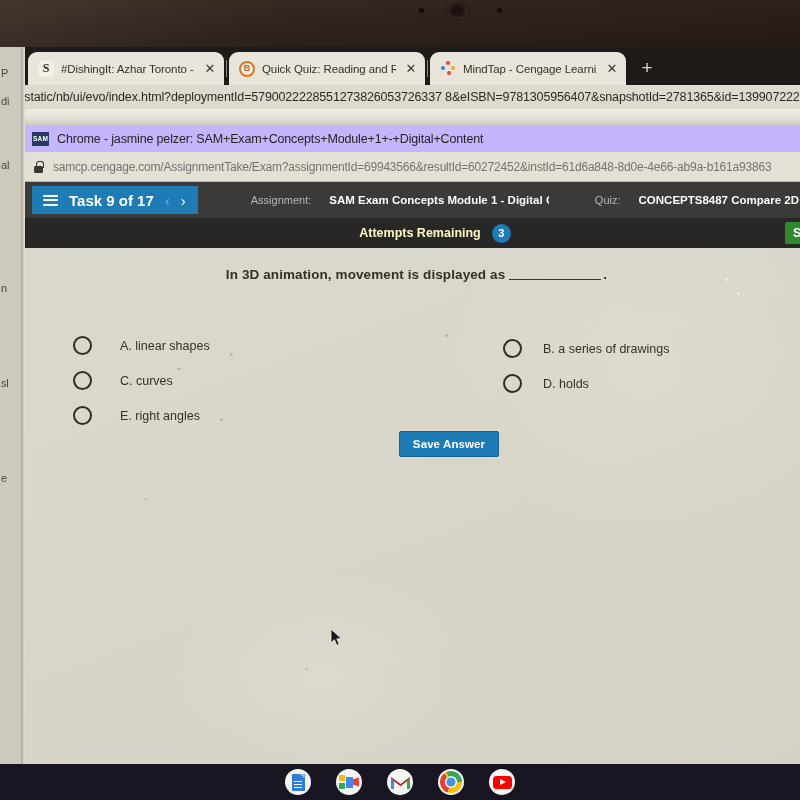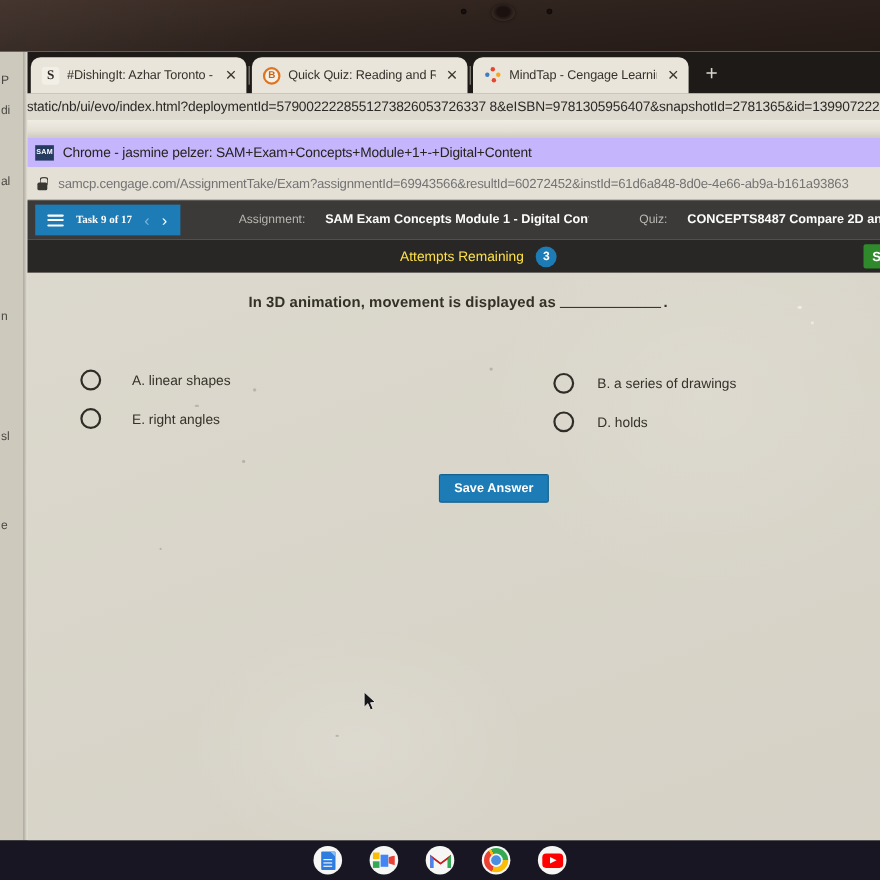--- a/index.html
+++ b/index.html
@@ -281,24 +281,23 @@
     padding: 0 12px 0 11px;
     color: #fff;
     flex: 0 0 auto;
   }
   .hamburger {
     width: 15px; height: 11px;
     display: flex; flex-direction: column; justify-content: space-between;
   }
   .hamburger i { display: block; height: 2px; background: #fff; border-radius: 1px; }
   .task-pill .label {
-    font-size: 10px;
+    font-size: 15px;
     font-weight: bold;
     white-space: nowrap;
-    font-family: Liberation Serif, serif;
   }
   .chev {
     font-size: 15px;
     line-height: 1;
     font-weight: 300;
   }
   .chev.prev { color: #7fb7d8; }
   .chev.next { color: #ffffff; }
 
   .meta-group {
@@ -331,22 +330,22 @@
     overflow: hidden;
   }
   .attempts {
     display: flex;
     align-items: center;
     gap: 11px;
     margin-left: 45px;
   }
   .attempts .label {
     font-size: 12.5px;
-    font-weight: normal;
-    color: #fde047;
+    font-weight: bold;
+    color: #fef9c3;
   }
   .attempts-badge {
     width: 19px; height: 19px;
     border-radius: 50%;
     background: #1d7bb5;
     color: #fff;
     font-size: 11px;
     font-weight: bold;
     display: flex; align-items: center; justify-content: center;
   }
@@ -552,21 +551,21 @@
     <div class="webcam-led r"></div>
   </div>
 
   <div id="screen">
 
     <div class="bg-window">
       <div class="frag" style="top:20px">P</div>
       <div class="frag" style="top:48px">di</div>
       <div class="frag" style="top:112px">al</div>
       <div class="frag" style="top:235px">n</div>
-      <div class="frag" style="top:344px">sl</div>
+      <div class="frag" style="top:330px">sl</div>
       <div class="frag" style="top:425px">e</div>
     </div>
     <div class="bg-window-edge"></div>
 
     <div id="browser">
 
       <div class="tab-strip">
 
         <div class="tab t1">
           <span class="tab-fav fav-s">S</span>
@@ -648,20 +647,24 @@
         <div class="q-sheen"></div>
 
         <div class="q-stem">
           <span>In 3D animation, movement is displayed as</span><span class="blank"></span><span>.</span>
         </div>
 
         <div class="opt-col left">
           <div class="option">
             <span class="radio"></span>
             <span class="opt-label">A. linear shapes</span>
+          </div>
+          <div class="option">
+            <span class="radio"></span>
+            <span class="opt-label">C. curves</span>
           </div>
           <div class="option">
             <span class="radio"></span>
             <span class="opt-label">E. right angles</span>
           </div>
         </div>
 
         <div class="opt-col right">
           <div class="option">
             <span class="radio"></span>

